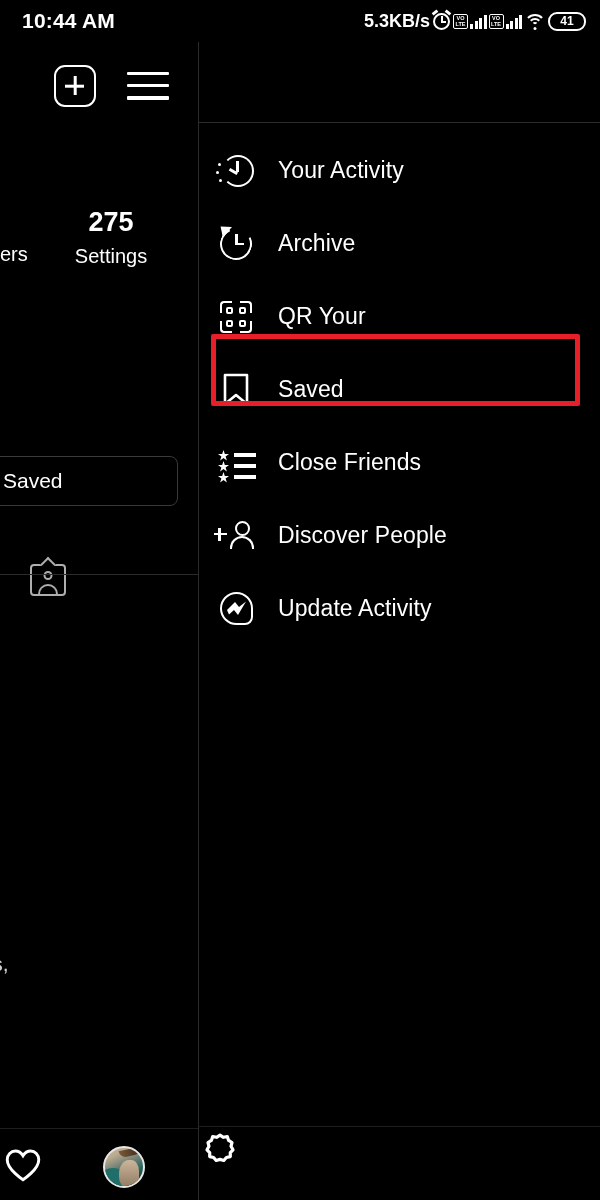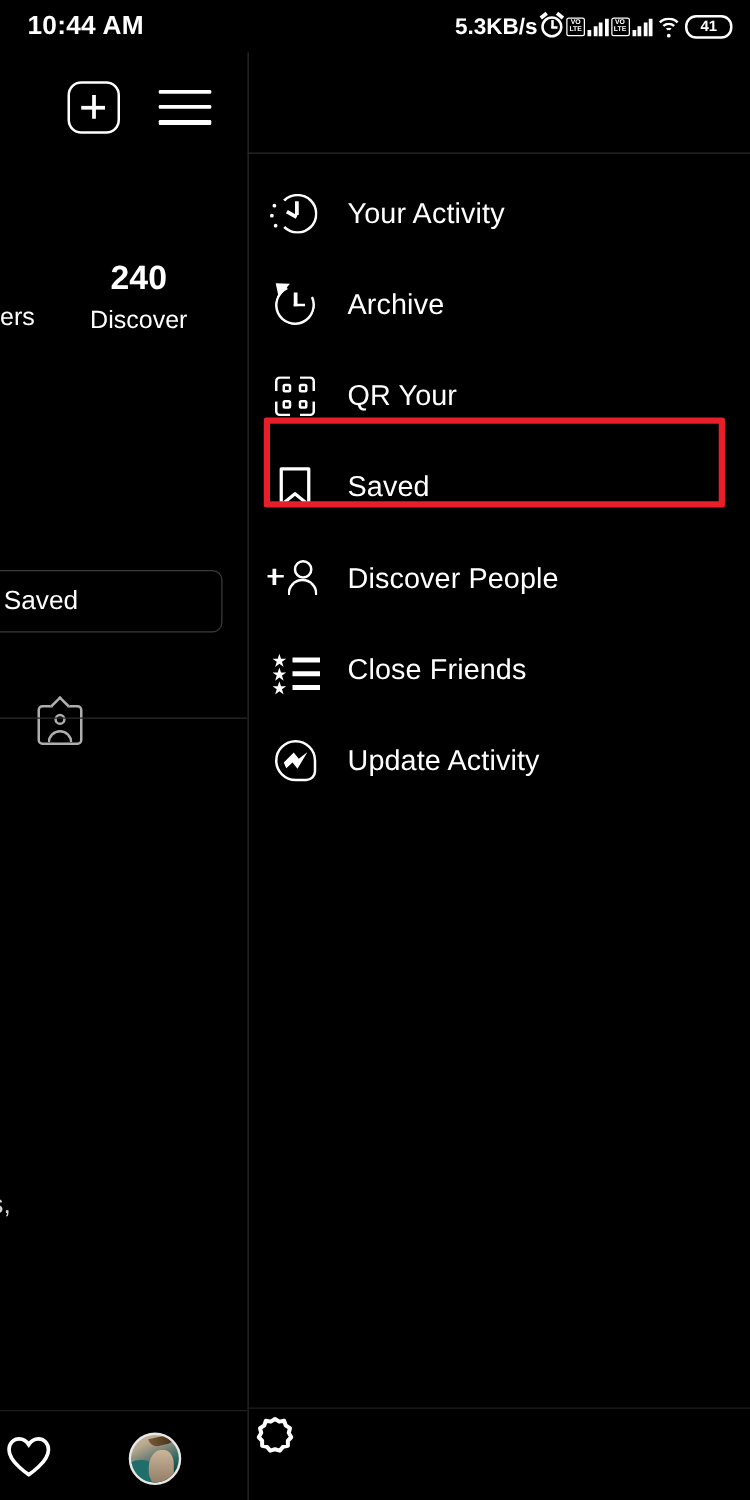--- a/index.html
+++ b/index.html
@@ -258,22 +258,22 @@
       <div class="burger">
         <i></i>
           <i></i>
           <i></i>
       </div>
     </div>
 
     <div class="stats">
       <div class="stat-followers-cut">ers</div>
       <div class="stat-following">
-        <div class="num">240</div>
-        <div class="lbl">Discover</div>
+        <div class="num">275</div>
+        <div class="lbl">Settings</div>
       </div>
     </div>
 
     <div class="saved-btn">
       <span>Saved</span>
     </div>
 
     <div class="tagged-icon">
       <div class="frame"></div>
         <div class="notch"></div>
@@ -345,30 +345,20 @@
         <div class="mi-label">QR Your</div>
       </div>
 
       <div class="menu-item">
         <div class="mi-icon ic-saved">
           <svg width="28" height="34" viewBox="0 0 28 34" fill="none" stroke="#fff" stroke-width="2.6" stroke-linejoin="round">
             <path d="M3 2 H25 V31 L14 22 L3 31 Z"></path>
           </svg>
         </div>
         <div class="mi-label">Saved</div>
-      </div>
-
-      <div class="menu-item">
-        <div class="mi-icon ic-dp">
-          <div class="head"></div>
-            <div class="body"></div>
-          <div class="pv"></div>
-            <div class="ph"></div>
-        </div>
-        <div class="mi-label">Discover People</div>
       </div>
 
       <div class="menu-item">
         <div class="mi-icon ic-cf">
           <div class="row r1">
             <svg class="star" viewBox="0 0 10 10" fill="#fff">
                 <polygon points="5,0 6.2,3.6 10,3.6 6.9,5.9 8.1,9.6 5,7.3 1.9,9.6 3.1,5.9 0,3.6 3.8,3.6"></polygon>
               </svg>
             <div class="bar"></div>
           </div>
@@ -382,20 +372,30 @@
             <svg class="star" viewBox="0 0 10 10" fill="#fff">
                 <polygon points="5,0 6.2,3.6 10,3.6 6.9,5.9 8.1,9.6 5,7.3 1.9,9.6 3.1,5.9 0,3.6 3.8,3.6"></polygon>
               </svg>
             <div class="bar"></div>
           </div>
         </div>
         <div class="mi-label">Close Friends</div>
       </div>
 
       <div class="menu-item">
+        <div class="mi-icon ic-dp">
+          <div class="head"></div>
+            <div class="body"></div>
+          <div class="pv"></div>
+            <div class="ph"></div>
+        </div>
+        <div class="mi-label">Discover People</div>
+      </div>
+
+      <div class="menu-item">
         <div class="mi-icon ic-msg">
           <div class="circ"></div>
           <svg width="19" height="16" viewBox="0 0 19 16" fill="#fff">
             <polygon points="0,9 8,1 12,6 19,0.5 11,14 7,9 2,13.5"></polygon>
           </svg>
         </div>
         <div class="mi-label">Update Activity</div>
       </div>
 
     </div>

